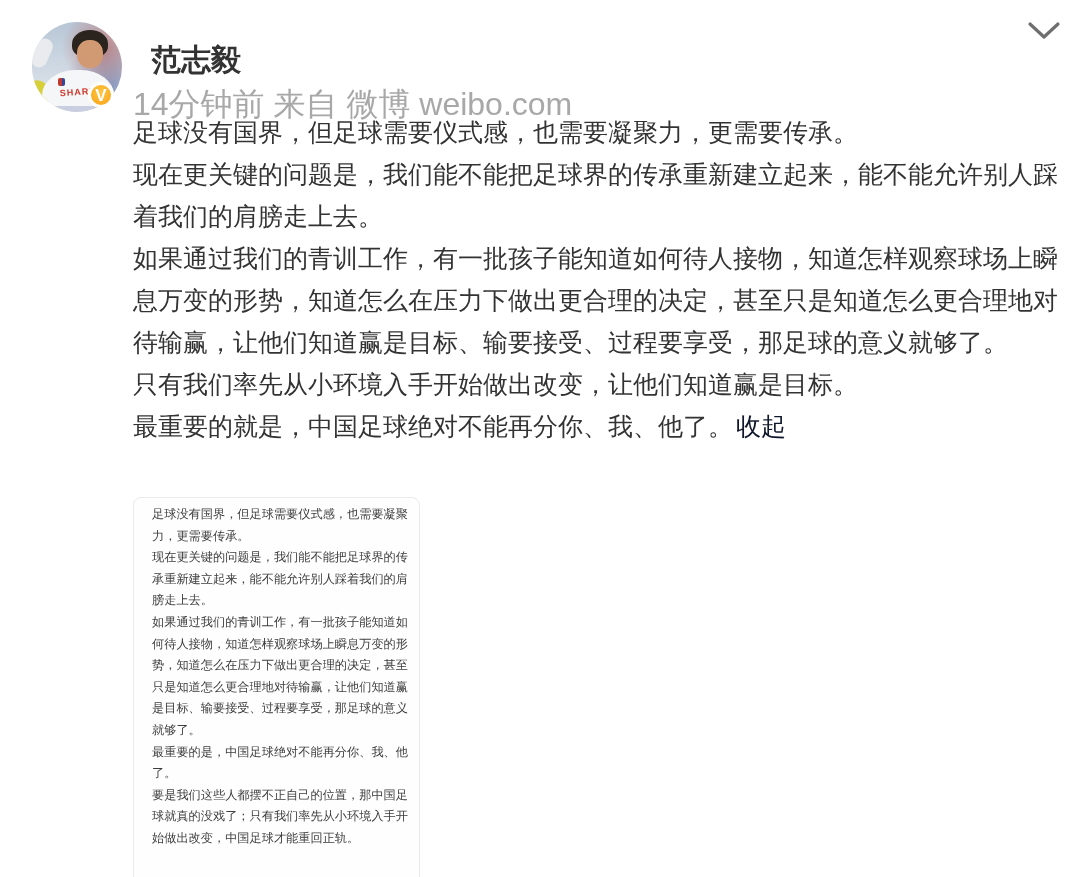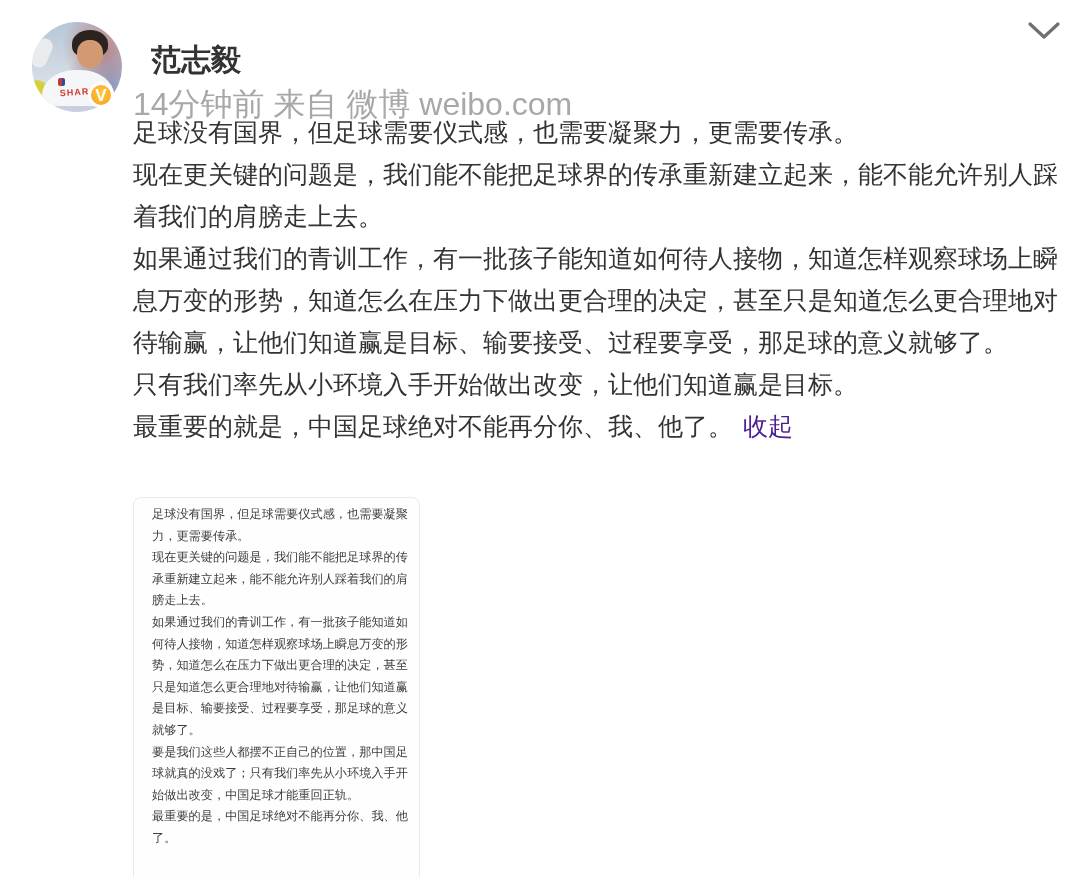--- a/index.html
+++ b/index.html
@@ -81,21 +81,21 @@
 
   
   .post-content {
     position: absolute; left: 133px; top: 111px;
     width: 930px;
     font-size: 25px; line-height: 42px; color: #333333;
     word-break: break-all;
   }
   .post-content p { margin: 0; }
   .collapse-link {
-    color: #4c1d95; cursor: pointer; margin-left: 10px;
+    color: #0f172a; cursor: pointer; margin-left: 3px;
     text-decoration: none;
   }
 
   
   .image-card {
     position: absolute; left: 133px; top: 497px;
     width: 287px; height: 400px;
     background: #fefefe;
     border: 1px solid #eaeaea;
     border-radius: 8px;
@@ -135,15 +135,15 @@
   <p>现在更关键的问题是，我们能不能把足球界的传承重新建立起来，能不能允许别人踩着我们的肩膀走上去。</p>
   <p>如果通过我们的青训工作，有一批孩子能知道如何待人接物，知道怎样观察球场上瞬息万变的形势，知道怎么在压力下做出更合理的决定，甚至只是知道怎么更合理地对待输赢，让他们知道赢是目标、输要接受、过程要享受，那足球的意义就够了。</p>
   <p>只有我们率先从小环境入手开始做出改变，让他们知道赢是目标。</p>
   <p><span>最重要的就是，中国足球绝对不能再分你、我、他了。</span><a class="collapse-link">收起</a></p>
 </div>
 
 <div class="image-card">
   <p>足球没有国界，但足球需要仪式感，也需要凝聚力，更需要传承。</p>
   <p>现在更关键的问题是，我们能不能把足球界的传承重新建立起来，能不能允许别人踩着我们的肩膀走上去。</p>
   <p>如果通过我们的青训工作，有一批孩子能知道如何待人接物，知道怎样观察球场上瞬息万变的形势，知道怎么在压力下做出更合理的决定，甚至只是知道怎么更合理地对待输赢，让他们知道赢是目标、输要接受、过程要享受，那足球的意义就够了。</p>
+  <p>最重要的是，中国足球绝对不能再分你、我、他了。</p>
   <p>要是我们这些人都摆不正自己的位置，那中国足球就真的没戏了；只有我们率先从小环境入手开始做出改变，中国足球才能重回正轨。</p>
-  <p>最重要的是，中国足球绝对不能再分你、我、他了。</p>
 </div>
 
 </body></html>

